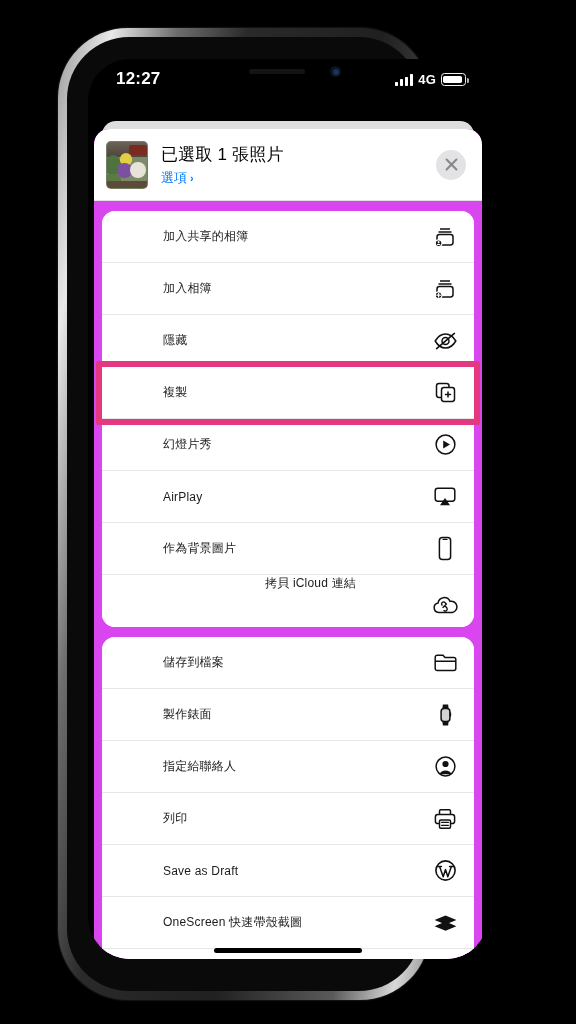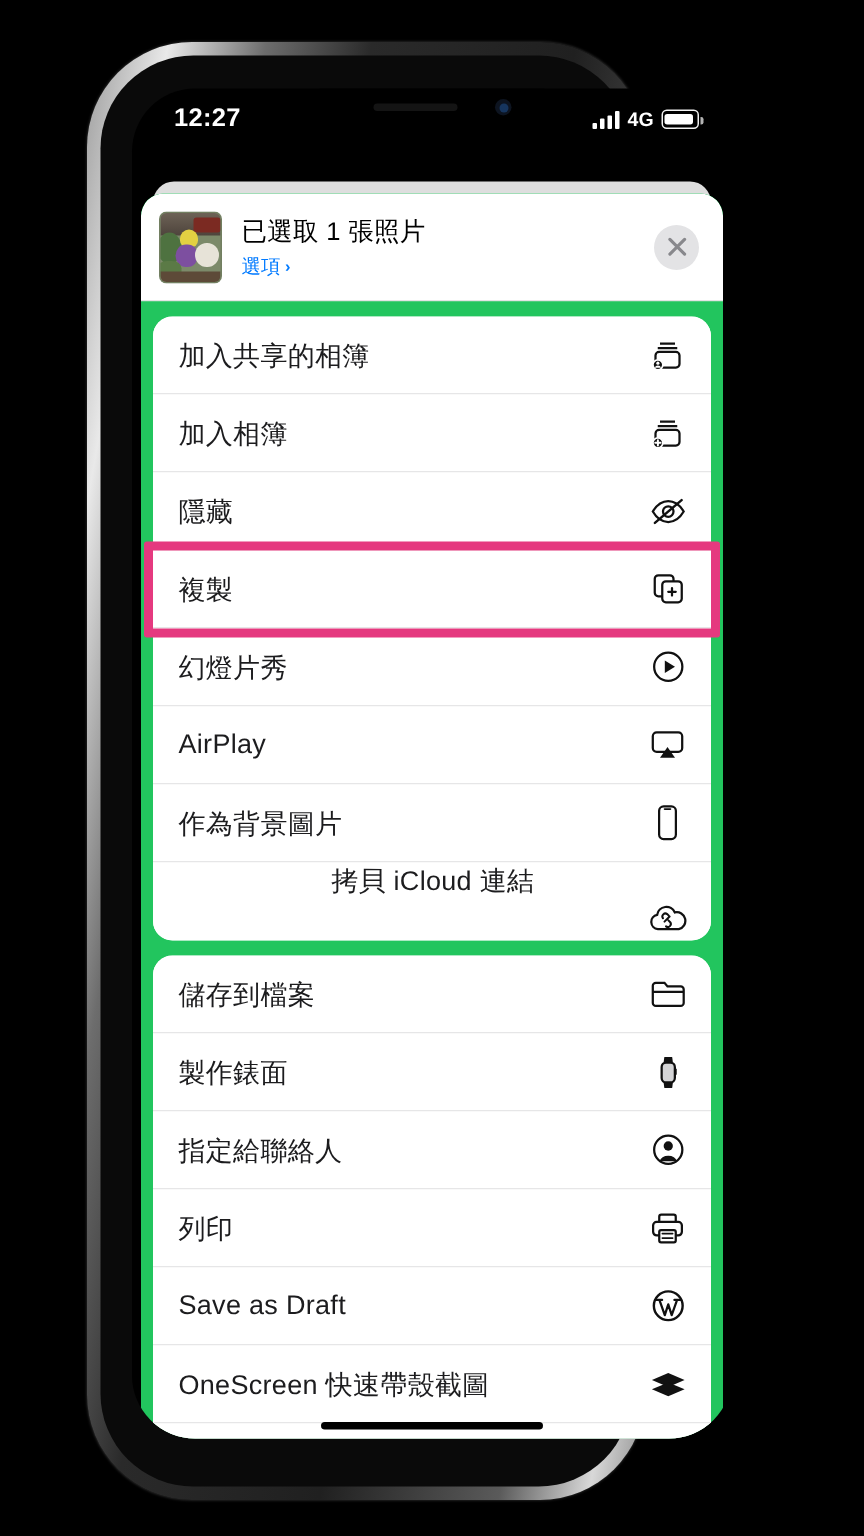--- a/index.html
+++ b/index.html
@@ -56,21 +56,21 @@
   .cam{position:absolute;right:22px;top:7px;width:11px;height:11px;border-radius:50%;background:#0d1420;}
   .cam::after{content:"";position:absolute;left:2.5px;top:2.5px;width:6px;height:6px;border-radius:50%;background:#16355e;}
 
   
   .backcard{
     position:absolute;left:14px;right:14px;top:62px;height:40px;
     background:#dedede;border-radius:14px 14px 0 0;
   }
   .sheet{
     position:absolute; left:6px; right:6px; top:70px; bottom:-2px;
-    background:#22c55e; border-radius:15px 15px 0 0; overflow:hidden;
+    background:#d946ef; border-radius:15px 15px 0 0; overflow:hidden;
   }
   .sheet-head{
     position:relative;height:72px;background:#fff;border-radius:15px 15px 0 0;
     display:flex;align-items:center;padding:0 16px 0 12px;
     border-bottom:1px solid #e3e3e4;
   }
   .thumb{
     width:42px;height:48px;border-radius:5px;flex:none;overflow:hidden;
     border:1px solid rgba(0,0,0,.08);position:relative;background:#7c8a6a;
   }
@@ -92,21 +92,21 @@
   }
   .closebtn svg{display:block;}
 
   .group{background:#fff;border-radius:13px;margin:10px 8px 0 8px;overflow:hidden;}
   .group.first{margin-top:10px;}
   .row{
     height:52px;display:flex;align-items:center;padding:0 16px 0 17px;
     border-bottom:1px solid #e6e6e7;position:relative;background:#fff;
   }
   .row:last-child{border-bottom:none;flex-direction:column;}
-  .row-label{font-size:18px;color:#1c1c1e;letter-spacing:.2px;}
+  .row-label{font-size:12px;color:#1c1c1e;letter-spacing:.2px;margin-left:44px;}
   .row-icon{margin-left:auto;width:26px;height:26px;display:flex;align-items:center;justify-content:center;color:#111;}
   .row-icon svg{display:block;}
 
   
   .hl-box{
     position:absolute;left:8px;right:8px;border:6px solid #e5397f;
     border-radius:2px;pointer-events:none;z-index:7;
   }
 
   

